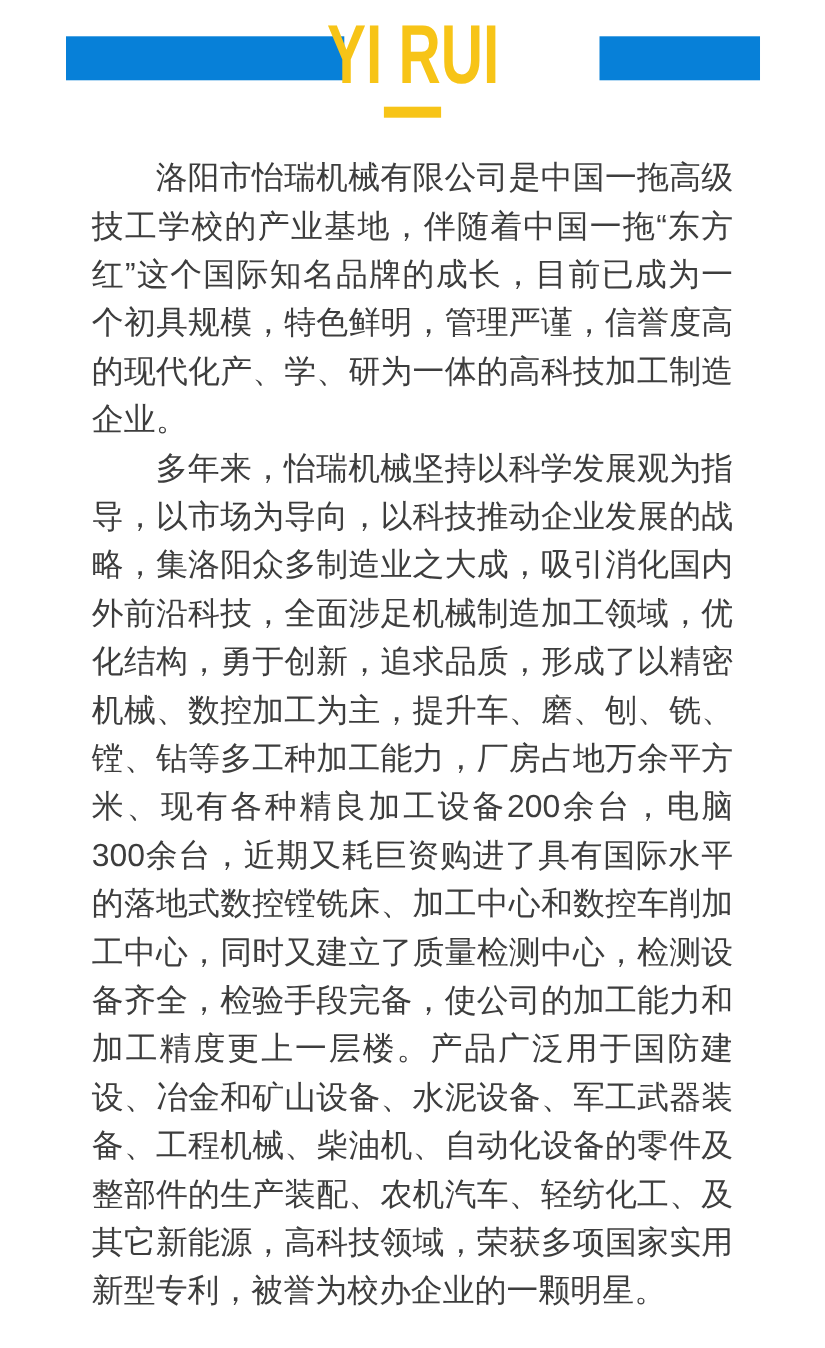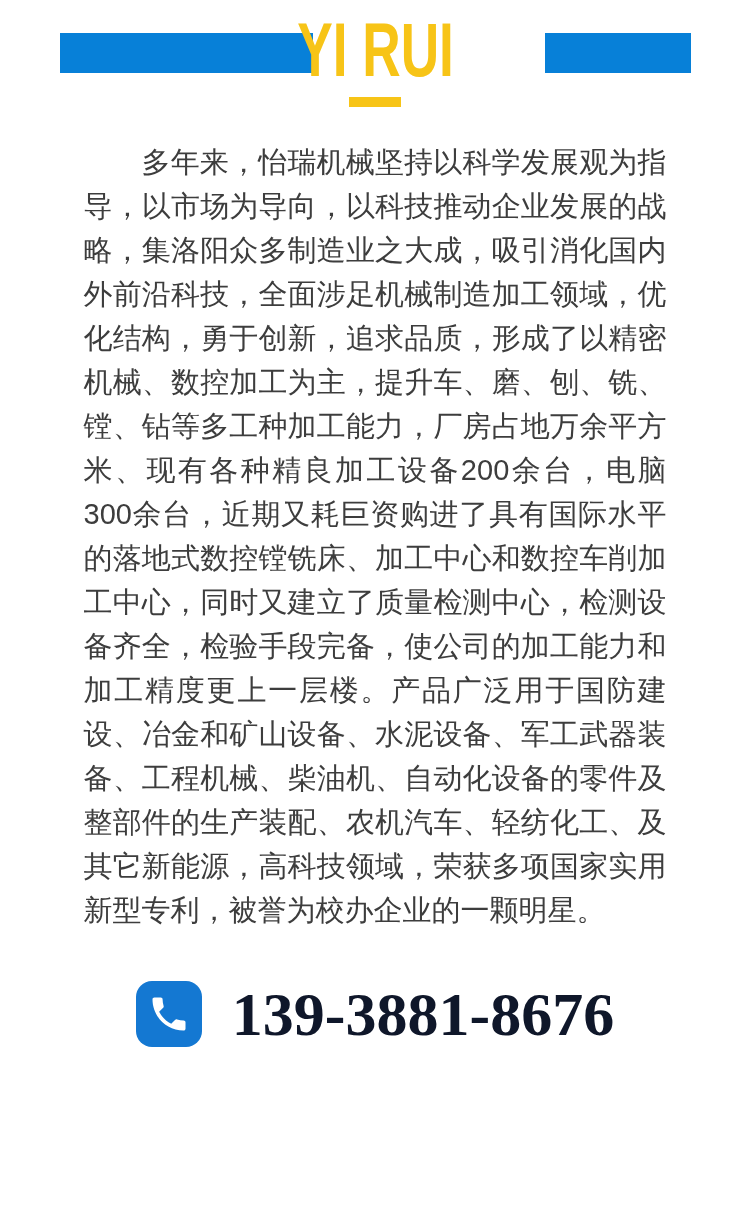--- a/index.html
+++ b/index.html
@@ -111,20 +111,21 @@
 
   <header class="header">
     <div class="bar bar-left"></div>
     <div class="bar bar-right"></div>
     <div class="logo">YI RUI</div>
     <div class="dash"></div>
   </header>
 
 
   <main class="content">
+    <p>洛阳市怡瑞机械有限公司是中国一拖高级技工学校的产业基地，伴随着中国一拖“东方红”这个国际知名品牌的成长，目前已成为一个初具规模，特色鲜明，管理严谨，信誉度高的现代化产、学、研为一体的高科技加工制造企业。</p>
     <p>多年来，怡瑞机械坚持以科学发展观为指导，以市场为导向，以科技推动企业发展的战略，集洛阳众多制造业之大成，吸引消化国内外前沿科技，全面涉足机械制造加工领域，优化结构，勇于创新，追求品质，形成了以精密机械、数控加工为主，提升车、磨、刨、铣、镗、钻等多工种加工能力，厂房占地万余平方米、现有各种精良加工设备200余台，电脑300余台，近期又耗巨资购进了具有国际水平的落地式数控镗铣床、加工中心和数控车削加工中心，同时又建立了质量检测中心，检测设备齐全，检验手段完备，使公司的加工能力和加工精度更上一层楼。产品广泛用于国防建设、冶金和矿山设备、水泥设备、军工武器装备、工程机械、柴油机、自动化设备的零件及整部件的生产装配、农机汽车、轻纺化工、及其它新能源，高科技领域，荣获多项国家实用新型专利，被誉为校办企业的一颗明星。</p>
   </main>
 
   <div class="phone-row">
     <span class="phone-icon">
       <svg viewBox="0 0 24 24" fill="#ffffff" xmlns="http://www.w3.org/2000/svg">
         <path d="M6.62 10.79c1.44 2.83 3.76 5.14 6.59 6.59l2.2-2.2c.27-.27.67-.36 1.02-.24 1.12.37 2.33.57 3.57.57.55 0 1 .45 1 1V20c0 .55-.45 1-1 1-9.39 0-17-7.61-17-17 0-.55.45-1 1-1h3.5c.55 0 1 .45 1 1 0 1.25.2 2.45.57 3.57.11.35.03.74-.25 1.02l-2.2 2.2z"></path>
       </svg>
     </span>
     <span class="phone-number">139-3881-8676</span>

